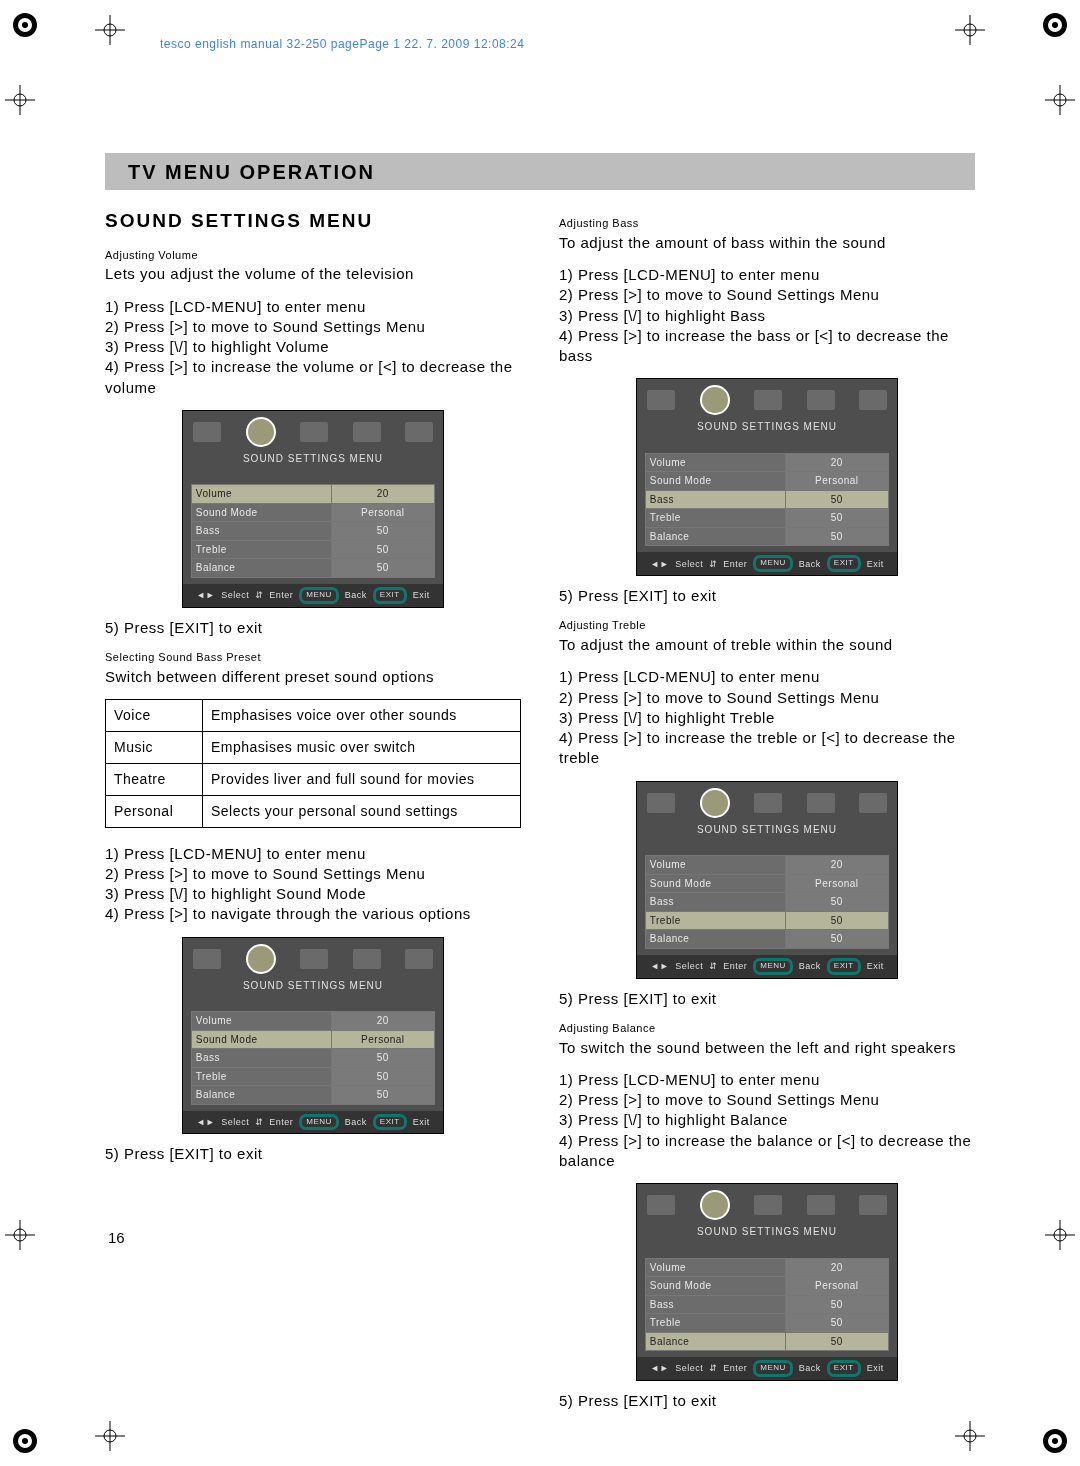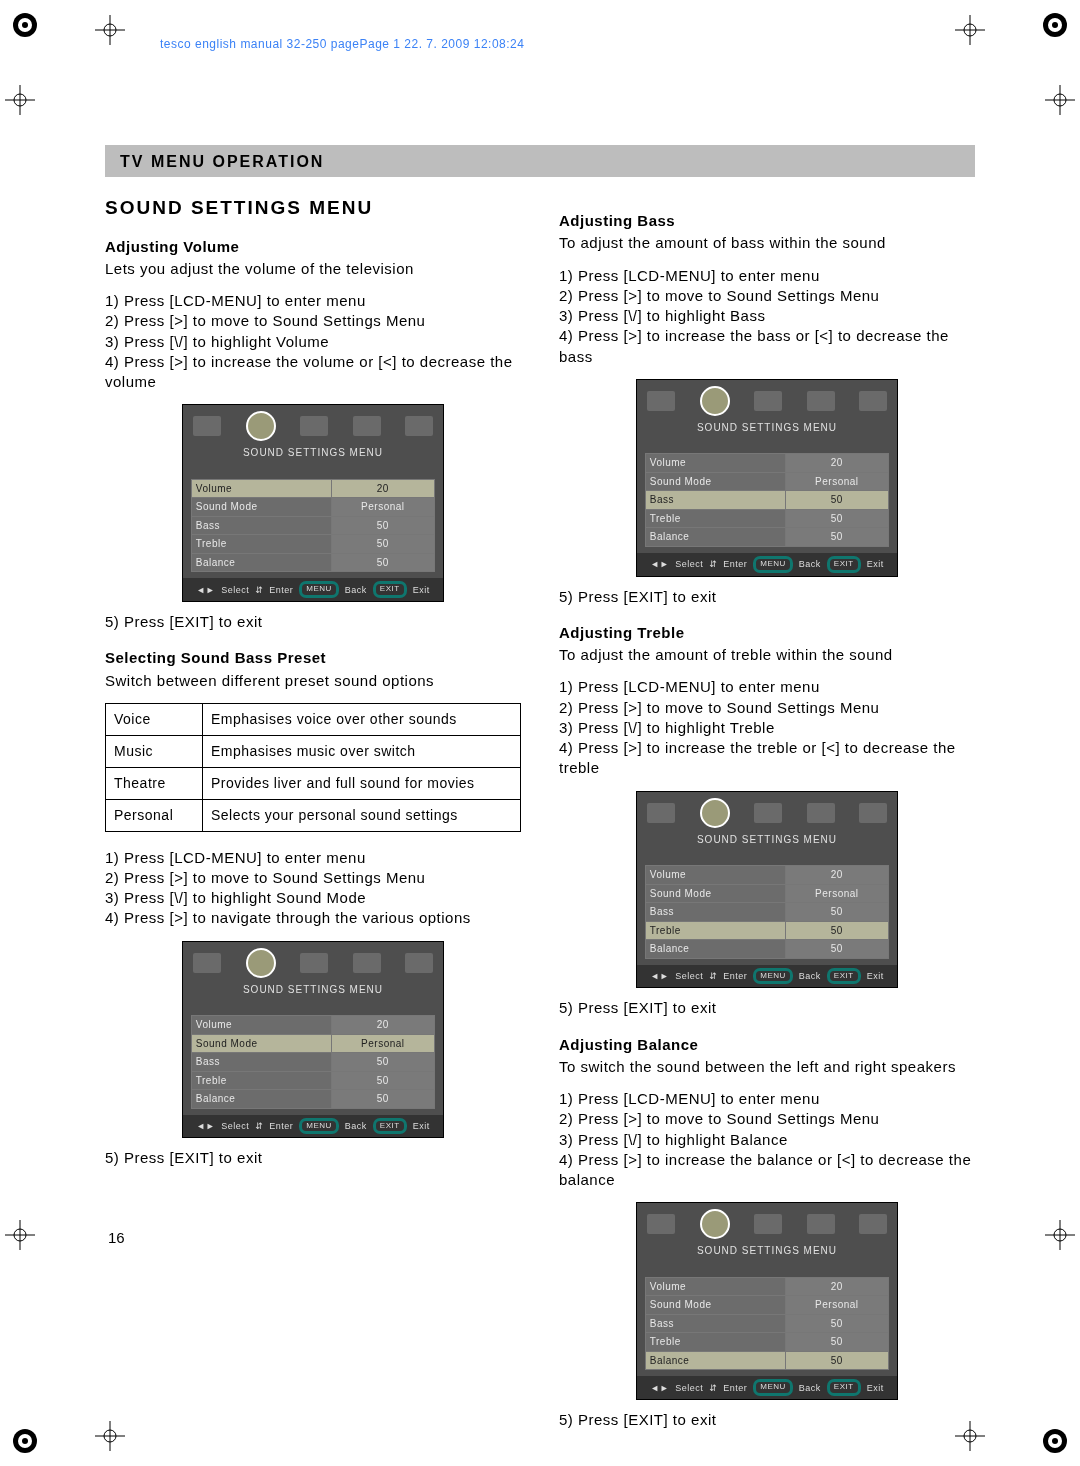--- a/index.html
+++ b/index.html
@@ -2,25 +2,25 @@
 <html><head>
 <meta charset="utf-8">
 <style>
   body { margin:0; background:#fff; font-family: Arial, Helvetica, sans-serif; color:#000; }
   .page { width:1080px; height:1466px; position:relative; box-sizing:border-box; }
   .regmark { position:absolute; width:30px; height:30px; }
   .regmark svg { width:30px; height:30px; display:block; }
   .fineprint { position:absolute; left:160px; top:22px; font-size:12px; color:#3b82f6; letter-spacing:0.5px;margin-top:15px; }
   .content { position:absolute; left:105px; top:145px; width:870px; }
   .titlebar { background:#bdbdbd; padding:0 0 0 15px; }
-  .titlebar h1 { margin:0; font-weight:bold; letter-spacing:2px; font-size:16px; padding:8px 0 6px 0; text-transform:uppercase; }
+  .titlebar h1 { margin:8px; font-weight:bold; letter-spacing:2px; font-size:20px; padding:8px 0 6px 0; text-transform:uppercase; }
   .columns { display:flex; gap:38px; margin-top:18px; }
   .col { width:420px; font-size:15px; line-height:1.35; letter-spacing:0.5px; }
   h2 { font-size:19px; font-weight:bold; letter-spacing:2px; margin:0 0 14px 0; text-transform:uppercase; }
-  h3 { font-size:15px; font-weight:bold; margin:16px 0 2px 0; letter-spacing:0.5px; }
+  h3 { font-size:11px; font-weight:normal; margin:8px 0 2px 0; letter-spacing:0.5px; }
   p { margin:0 0 12px 0; }
   .steps { margin:10px 0 12px 0; }
   .preset-table { border-collapse:collapse; width:100%; font-size:14px; margin-bottom:16px; }
   .preset-table td { border:1px solid #000; padding:6px 8px; }
   .preset-table td:first-child { width:80px; }
   
   .tvshot { width:260px; margin:4px auto 10px auto; background:#4e4e4e; border:1px solid #000; font-size:11px; color:#fff; }
   .tvshot .iconrow { display:flex; justify-content:space-between; align-items:center; padding:6px 10px 2px 10px; }
   .tvshot .tvicon { width:28px; height:20px; background:#6a6a6a; border-radius:2px; }
   .tvshot .tvicon.circled { border:2px solid #fff; border-radius:50%; width:26px; height:26px; background:#9a9a78; }

